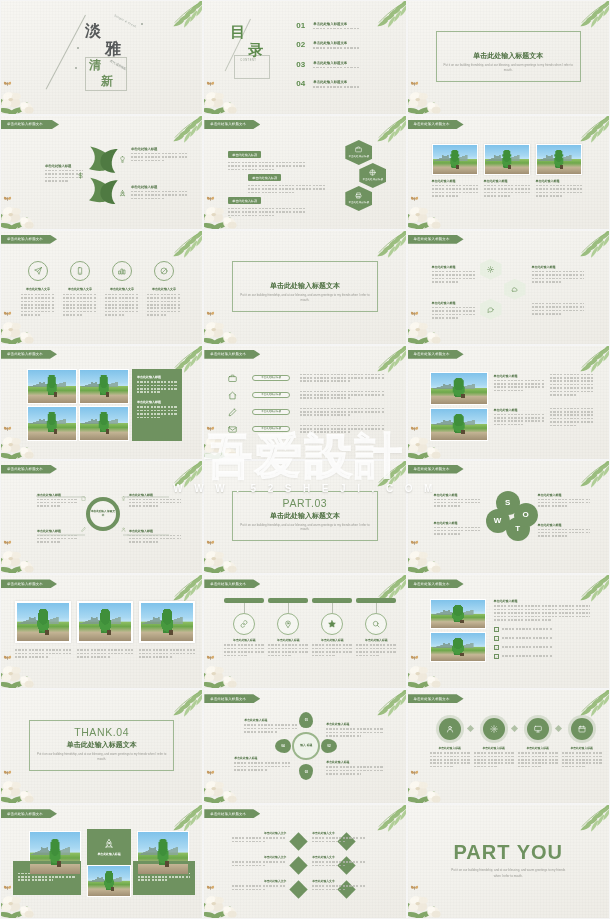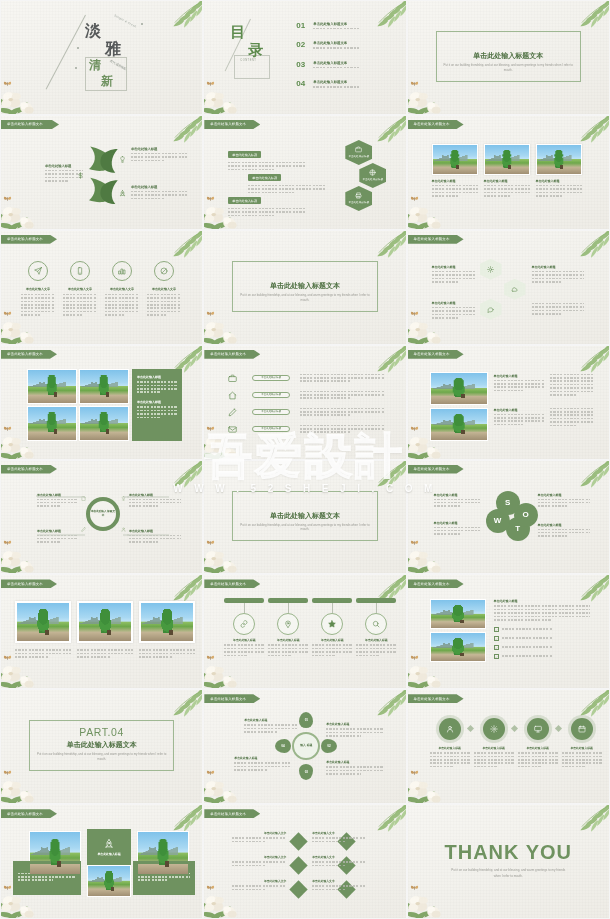--- a/index.html
+++ b/index.html
@@ -1418,20 +1418,21 @@
 <ellipse cx="52" cy="64" rx="7" ry="6" fill="#fcf9f2"></ellipse>
 <ellipse cx="61" cy="72" rx="8" ry="6" fill="#eee8da"></ellipse>
 </g>
 </svg>
       <svg class="butterfly" viewBox="0 0 20 18">
 <path d="M10 9 C6 2 1 3 2 8 C3 12 8 11 10 9z" fill="#b9853f" opacity=".8"></path>
 <path d="M10 9 C14 2 19 3 18 8 C17 12 12 11 10 9z" fill="#cf9a4d" opacity=".8"></path>
 <line x1="10" y1="5" x2="10" y2="13" stroke="#6b4a20" stroke-width="1"></line>
 </svg>
 <div class="part-frame"></div>
+<div class="part-no">PART.03</div>
 <div class="part-cn">单击此处输入标题文本</div>
 <div class="part-en">Put it on our building friendship, and at our blessing, and warm greetings to my friends when I refer to mouth.</div>
     </div>
     <div class="slide">
       <svg class="leaf-tr" viewBox="0 0 120 90">
 <g fill="none" stroke="#7fa95f" stroke-width="1.4" opacity=".9">
 <path d="M118 6 C95 14 70 30 48 54"></path>
 </g>
 <g fill="#86b165" opacity=".85">
 <path d="M112 4c-8 2-16 7-20 14 9 1 17-3 22-10z"></path>
@@ -1896,21 +1897,21 @@
 <ellipse cx="52" cy="64" rx="7" ry="6" fill="#fcf9f2"></ellipse>
 <ellipse cx="61" cy="72" rx="8" ry="6" fill="#eee8da"></ellipse>
 </g>
 </svg>
       <svg class="butterfly" viewBox="0 0 20 18">
 <path d="M10 9 C6 2 1 3 2 8 C3 12 8 11 10 9z" fill="#b9853f" opacity=".8"></path>
 <path d="M10 9 C14 2 19 3 18 8 C17 12 12 11 10 9z" fill="#cf9a4d" opacity=".8"></path>
 <line x1="10" y1="5" x2="10" y2="13" stroke="#6b4a20" stroke-width="1"></line>
 </svg>
 <div class="part-frame"></div>
-<div class="part-no">PART.04</div>
+<div class="part-no">THANK.04</div>
 <div class="part-cn">单击此处输入标题文本</div>
 <div class="part-en">Put it on our building friendship, and at our blessing, and warm greetings to my friends when I refer to mouth.</div>
     </div>
     <div class="slide">
       <svg class="leaf-tr" viewBox="0 0 120 90">
 <g fill="none" stroke="#7fa95f" stroke-width="1.4" opacity=".9">
 <path d="M118 6 C95 14 70 30 48 54"></path>
 </g>
 <g fill="#86b165" opacity=".85">
 <path d="M112 4c-8 2-16 7-20 14 9 1 17-3 22-10z"></path>
@@ -2359,21 +2360,21 @@
 <ellipse cx="56" cy="68" rx="11" ry="9" fill="#f6f2e8"></ellipse>
 <ellipse cx="52" cy="64" rx="7" ry="6" fill="#fcf9f2"></ellipse>
 <ellipse cx="61" cy="72" rx="8" ry="6" fill="#eee8da"></ellipse>
 </g>
 </svg>
       <svg class="butterfly" viewBox="0 0 20 18">
 <path d="M10 9 C6 2 1 3 2 8 C3 12 8 11 10 9z" fill="#b9853f" opacity=".8"></path>
 <path d="M10 9 C14 2 19 3 18 8 C17 12 12 11 10 9z" fill="#cf9a4d" opacity=".8"></path>
 <line x1="10" y1="5" x2="10" y2="13" stroke="#6b4a20" stroke-width="1"></line>
 </svg>
-<div class="ty">THANK YOU</div>
+<div class="ty">PART YOU</div>
 <div class="ty-sub">Put it on our building friendship, and at our blessing, and warm greetings to my friends when I refer to mouth.</div>
     </div>
   </div>
 
 <div id="watermark">
   <div id="wm-inner">
     <div id="wm-cn">吾爱設計</div>
     <div id="wm-url">W W W . 5 2 S H E J I . C O M</div>
   </div>
 </div>

